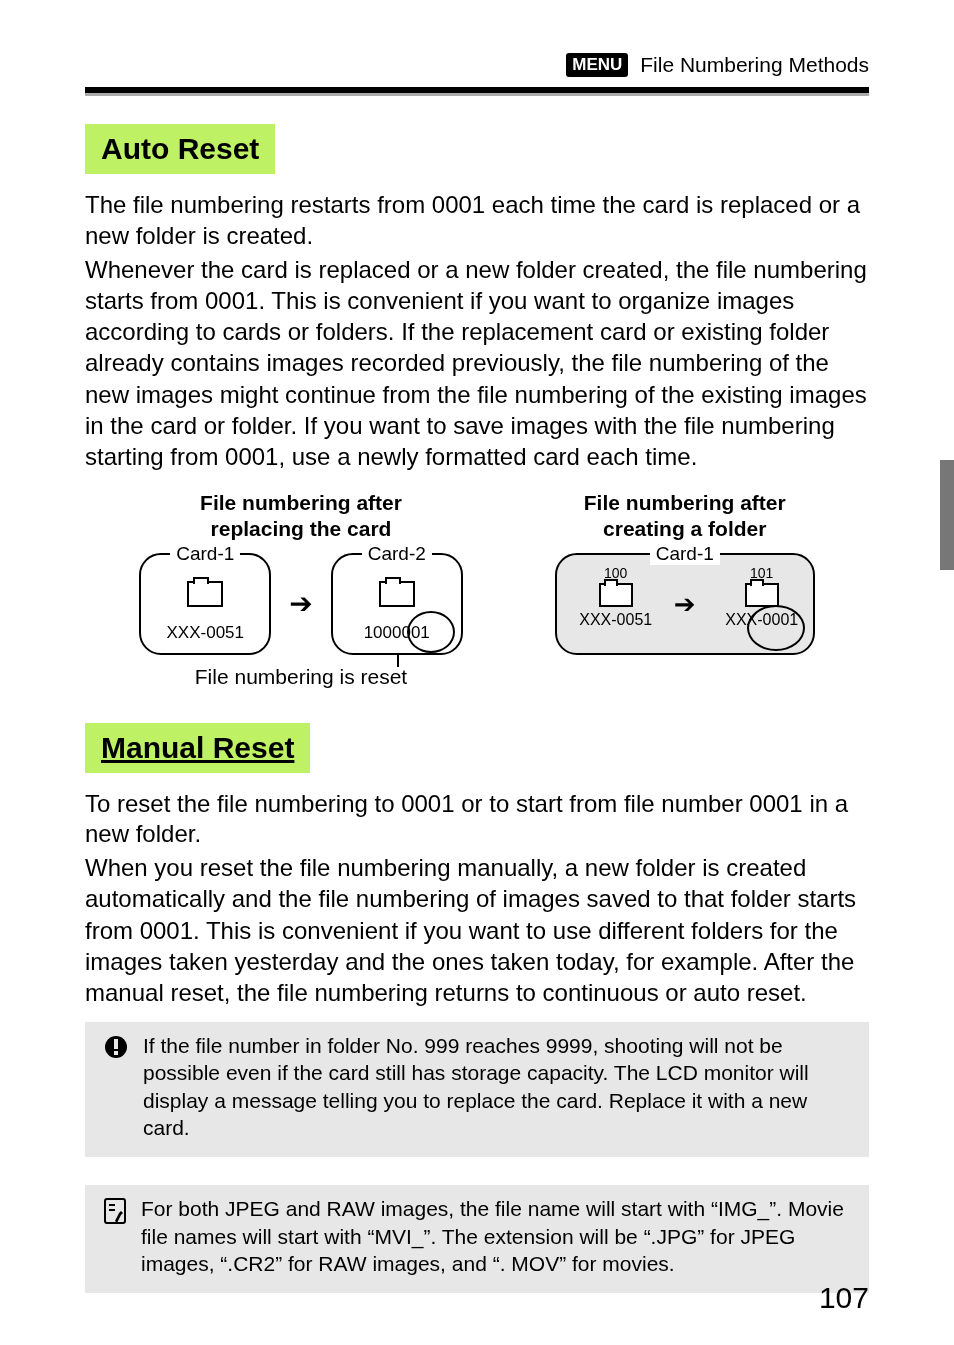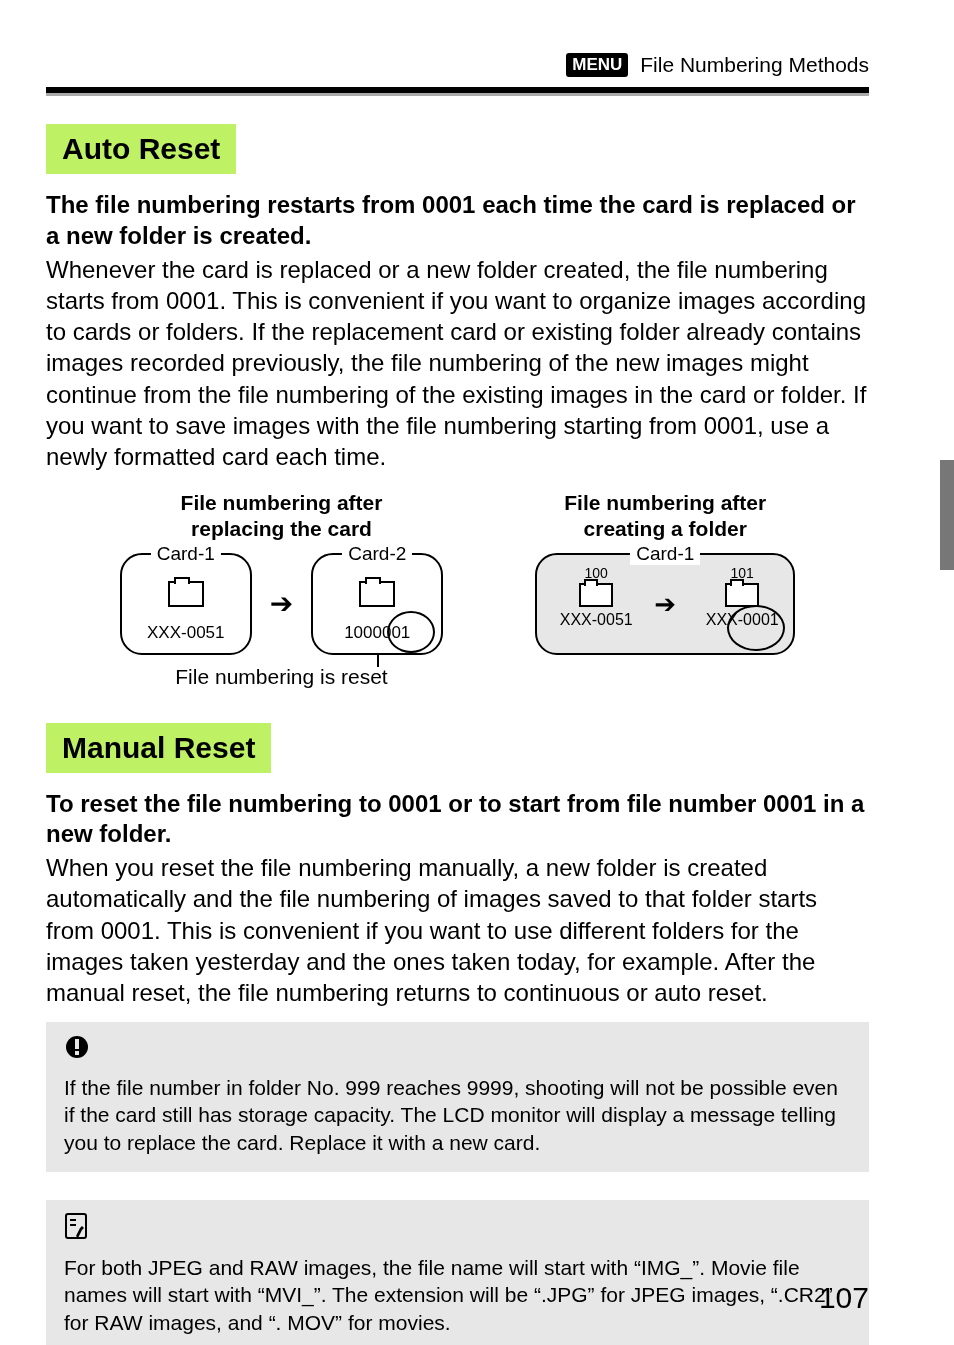--- a/index.html
+++ b/index.html
@@ -7,21 +7,21 @@
     padding: 0;
     background: #fff;
     font-family: Arial, Helvetica, sans-serif;
     color: #000;
   }
   .page {
     width: 954px;
     height: 1345px;
     position: relative;
     box-sizing: border-box;
-    padding: 0 85px 0 46px;
+    padding: 0 85px 0 85px;
   }
   
   .tab {
     position: absolute;
     right: 0;
     top: 460px;
     width: 14px;
     height: 110px;
     background: #777;
   }
@@ -53,24 +53,25 @@
   .heading-box {
     display: inline-block;
     background: #bef264;
     font-weight: bold;
     font-size: 30px;
     padding: 8px 16px;
     margin-top: 28px;
   }
   .heading2 {
     margin-top: 34px;
+    text-decoration: underline;
   }
   .lead {
     font-size: 24px;
-    font-weight: bold;
+    font-weight: normal;
     margin-top: 16px;
     line-height: 1.28;
   }
   .body {
     font-size: 24px;
     line-height: 1.3;
     margin-top: 2px;
   }
   
   .dia-row {
@@ -240,21 +241,20 @@
     transform: translateX(0px);
   }
   .note-box {
     background: #e7e7e7;
     margin-top: 14px;
     padding: 10px 18px 16px 18px;
     font-size: 21px;
     line-height: 1.3;
     display: flex;
     gap: 14px;
-    flex-direction: column;
   }
   .note-icon {
     flex: 0 0 auto;
     padding-top: 2px;
   }
   .note-icon svg { display: block; }
   .page-num {
     position: absolute;
     right: 85px;
     bottom: 30px;

